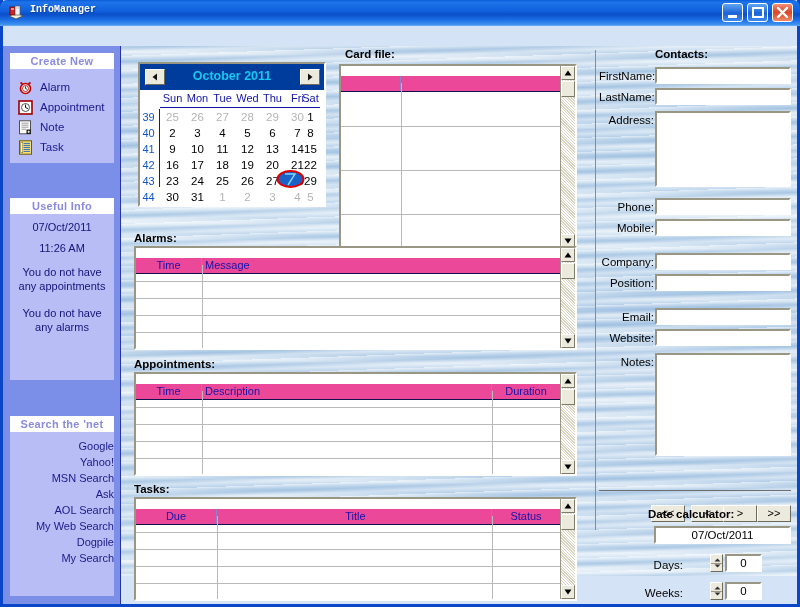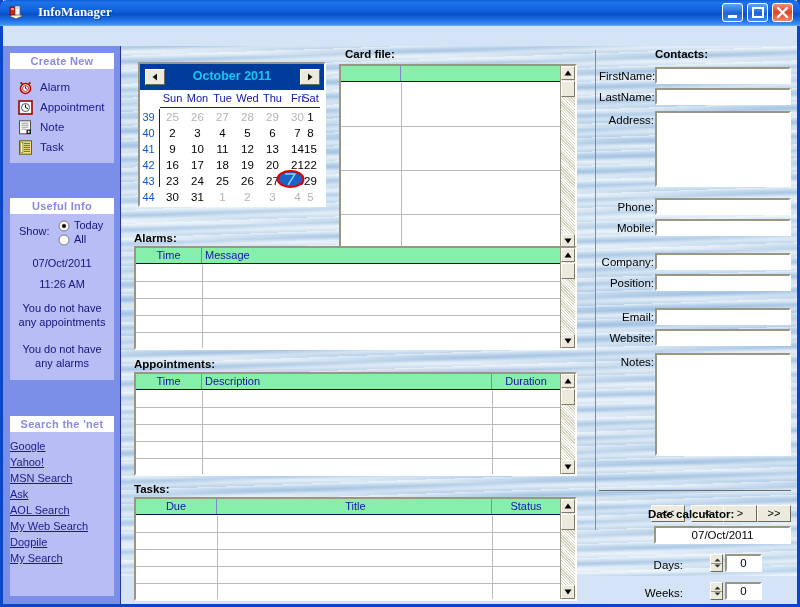--- a/index.html
+++ b/index.html
@@ -23,25 +23,25 @@
   #titlebar{
     position:absolute;left:-3px;top:0;width:800px;height:26px;
     background:linear-gradient(180deg,#0a5ad8 0%,#1e74e8 8%,#1060dd 42%,#0a4fc8 55%,#1a6ce4 75%,#3f90ee 94%,#6fb2f5 100%);
     border-top-left-radius:7px;border-top-right-radius:7px;
     overflow:hidden;
   }
   #title-icon{
     position:absolute;left:7px;top:4px;width:18px;height:18px;
   }
   #title-text{
-    position:absolute;left:38px;top:4px;
-    color:#ffffff;font-size:13px;font-weight:bold;
+    position:absolute;left:30px;top:4px;
+    color:#ffffff;font-size:10px;font-weight:bold;
     text-shadow:1px 1px 1px #0c3e9a;
     letter-spacing:0px;
-    font-family:Liberation Serif, serif;
+    font-family:Liberation Mono, monospace;
   }
   .winbtn{
     position:absolute;top:3px;width:21px;height:19px;
     border:1px solid #ffffff;border-radius:3px;
     box-sizing:border-box;cursor:pointer;
   }
   #btn-min{left:722px;background:linear-gradient(180deg,#5ea6f3,#1c63d8 55%,#3f8ced);}
   #btn-max{left:747px;background:linear-gradient(180deg,#5ea6f3,#1c63d8 55%,#3f8ced);}
   #btn-close{left:772px;background:linear-gradient(180deg,#f78e74,#d9452a 48%,#e75f3c 70%,#f08a6a);}
   .winbtn svg{display:block;}
@@ -86,42 +86,42 @@
     background:#b8bdf5;
     box-sizing:border-box;
   }
   .panel-head{
     height:16px;background:#ffffff;
     color:#8a8ae0;font-weight:bold;font-size:11px;
     text-align:center;line-height:16px;
     letter-spacing:0.3px;
   }
   .side-link{
-    color:#1a1a8c;font-size:11px;text-align:left;cursor:pointer;text-decoration:underline;
+    color:#1a1a8c;font-size:11px;text-align:right;cursor:pointer;
   }
   .createrow{
     position:relative;height:20px;padding-left:8px;cursor:pointer;
   }
   .createrow .ci{position:absolute;left:8px;top:2px;width:15px;height:15px;}
   .createrow .cl{position:absolute;left:30px;top:3px;color:#1a1a8c;font-size:11.5px;}
   .infotxt{color:#14147a;font-size:11px;text-align:center;}
   
   .grp-label{
     position:absolute;color:#000;font-weight:bold;font-size:11.5px;
   }
   .listbox{
     position:absolute;background:#ffffff;
     border:2px solid;
     border-color:#9a9684 #ffffff #ffffff #9a9684;
     box-sizing:border-box;
     overflow:hidden;
   }
   .lb-header{
-    position:absolute;left:0;top:0;height:16px;width:100%;
-    background:#86efac;border-bottom:1px solid #11114f;
+    position:absolute;left:0;top:10px;height:16px;width:100%;
+    background:#ec4899;border-bottom:1px solid #11114f;
     box-sizing:border-box;
   }
   .lb-hcell{
     position:absolute;top:0;height:15px;line-height:15px;
     color:#1414a8;font-size:11px;text-align:center;
     border-right:1px solid #8486c9;box-sizing:border-box;
   }
   .lb-rows{position:absolute;left:0;top:17px;right:0;bottom:0;}
   .lb-row{border-bottom:1px solid #b9b9b9;box-sizing:border-box;}
   .lb-vdiv{position:absolute;top:17px;bottom:0;width:1px;background:#b9b9b9;}
@@ -317,36 +317,20 @@
               <path d="M5.6 3.4 H12 M5.6 5.4 H12 M5.6 7.4 H12 M5.6 9.4 H12 M5.6 11.4 H12" stroke="#1a5fc0" stroke-width="0.9"></path>
             </svg>
           </span>
           <span class="cl">Task</span>
         </div>
       </div>
 
       <div class="panel" style="top:152px;height:182px;">
         <div class="panel-head">Useful Info</div>
 
-        <div style="position:relative;height:36px;">
-          <span style="position:absolute;left:9px;top:11px;color:#14147a;font-size:11px;">Show:</span>
-          <span style="position:absolute;left:48px;top:6px;">
-            <svg width="12" height="12" viewBox="0 0 12 12">
-              <circle cx="6" cy="6" r="5" fill="#ffffff" stroke="#7a7a7a" stroke-width="1"></circle>
-              <circle cx="6" cy="6" r="2.1" fill="#101010"></circle>
-            </svg>
-          </span>
-          <span style="position:absolute;left:64px;top:5px;color:#14147a;font-size:11px;">Today</span>
-          <span style="position:absolute;left:48px;top:20px;">
-            <svg width="12" height="12" viewBox="0 0 12 12">
-              <circle cx="6" cy="6" r="5" fill="#ffffff" stroke="#7a7a7a" stroke-width="1"></circle>
-            </svg>
-          </span>
-          <span style="position:absolute;left:64px;top:19px;color:#14147a;font-size:11px;">All</span>
-        </div>
 
         <div class="infotxt" style="margin-top:7px;">07/Oct/2011</div>
         <div class="infotxt" style="margin-top:9px;">11:26 AM</div>
         <div class="infotxt" style="margin-top:11px;line-height:14px;padding:0 4px;">You do not have any appointments</div>
         <div class="infotxt" style="margin-top:13px;line-height:14px;padding:0 4px;">You do not have any alarms</div>
       </div>
 
       <div class="panel" style="top:370px;height:180px;">
         <div class="panel-head">Search the 'net</div>
         <div style="height:8px"></div>

